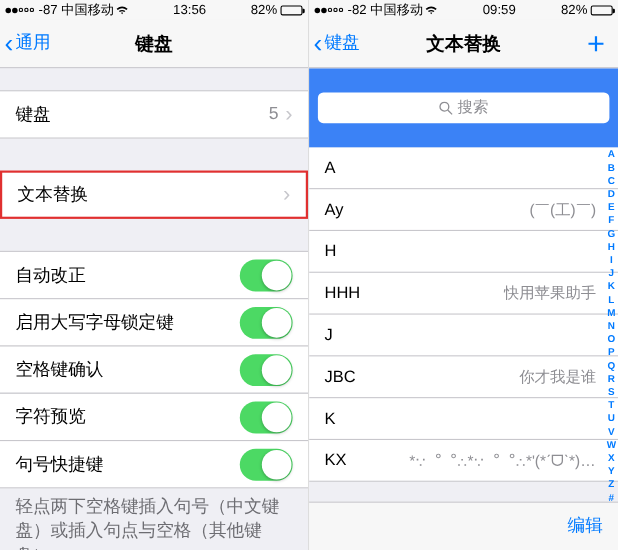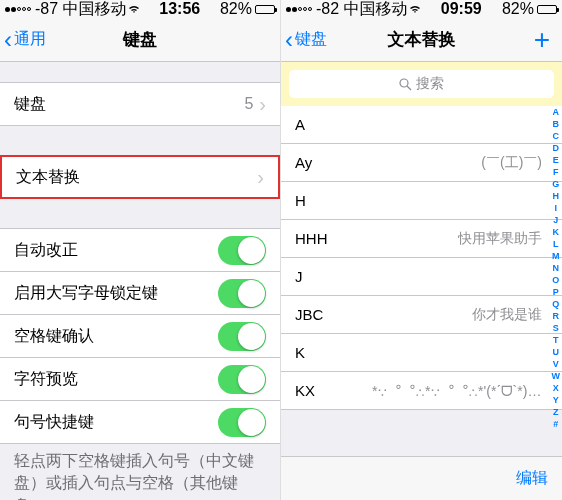--- a/index.html
+++ b/index.html
@@ -1,23 +1,23 @@
 <!DOCTYPE html>
 <html><head>
 <meta charset="utf-8">
 <style>
 * { margin: 0; padding: 0; box-sizing: border-box; }
 body { font-family: -apple-system, "Helvetica Neue", sans-serif; background: #fff; width: 562px; height: 500px; overflow: hidden; display: flex; }
 .pane { width: 281px; height: 500px; background: #efeff4; position: relative; }
 .pane-left { border-right: 1px solid #ddd; }
-.status { height: 18px; display: flex; align-items: center; justify-content: space-between; padding: 0 5px; font-size: 16px; color: #000; background: #f7f7f7; }
+.status { height: 18px; display: flex; align-items: center; justify-content: space-between; padding: 0 5px; font-size: 12px; color: #000; background: #f7f7f7; }
 .status .sig { display: flex; align-items: center; gap: 1px; }
 .status .dot { width: 5px; height: 5px; border-radius: 50%; background: #000; display: inline-block; }
 .status .dot.o { background: transparent; border: 1px solid #000; width: 4px; height: 4px; }
-.status .mid { font-weight: 700; }
+.status .mid { font-weight: 400; }
 .status .right { display: flex; align-items: center; gap: 3px; }
 .battery { width: 20px; height: 9px; border: 1px solid #000; border-radius: 2px; position: relative; }
 .battery::after { content: ''; position: absolute; right: -3px; top: 2px; width: 2px; height: 4px; background: #000; border-radius: 0 1px 1px 0; }
 .battery .fill { background: #000; height: 100%; width: 82%; }
 .nav { height: 44px; background: #f7f7f7; border-bottom: 1px solid #c8c7cc; display: flex; align-items: center; position: relative; }
 .nav .back { color: #007aff; font-size: 16px; display: flex; align-items: center; padding-left: 4px; cursor: pointer; }
 .nav .chev { font-size: 24px; font-weight: 300; margin-right: 2px; }
 .nav .title { position: absolute; left: 50%; transform: translateX(-50%); font-size: 17px; font-weight: 600; color: #000; }
 .nav .add { position: absolute; right: 12px; color: #007aff; font-size: 28px; font-weight: 300; cursor: pointer; }
 .spacer { height: 20px; }
@@ -27,21 +27,21 @@
 .row .chevr { color: #c7c7cc; font-size: 20px; }
 .row.highlight { border: 2px solid #e03030; position: relative; z-index: 2; }
 .group { margin-top: 0; }
 .group .row:first-child { border-top: 1px solid #c8c7cc; }
 .toggle { width: 48px; height: 29px; border-radius: 15px; position: relative; cursor: pointer; }
 .toggle.on { background: #4cd964; }
 .toggle .knob { width: 27px; height: 27px; background: #fff; border-radius: 50%; position: absolute; top: 1px; box-shadow: 0 1px 3px rgba(0,0,0,.3); }
 .toggle.on .knob { right: 1px; }
 .footer-note { font-size: 16px; color: #6d6d72; padding: 7px 14px 14px; line-height: 1.4; }
 
-.searchwrap { background: #fef9c3; padding: 8px 8px; }
+.searchwrap { background: #3b82f6; padding: 22px 8px; }
 .search { background: #fff; border-radius: 5px; height: 28px; display: flex; align-items: center; justify-content: center; color: #8e8e93; font-size: 14px; gap: 4px; }
 .rlist { background: #fff; position: relative; }
 .rrow { border-bottom: 1px solid #c8c7cc; padding: 0 20px 0 14px; height: 38px; display: flex; align-items: center; justify-content: space-between; font-size: 15px; }
 .rrow .k { color: #000; }
 .rrow .v { color: #8e8e93; font-size: 14px; max-width: 170px; white-space: nowrap; overflow: hidden; text-overflow: ellipsis; }
 .index { position: absolute; right: 2px; top: 0; font-size: 9px; color: #007aff; display: flex; flex-direction: column; line-height: 12px; font-weight: 600; text-align: center; }
 .toolbar { position: absolute; bottom: 0; left: 0; right: 0; height: 44px; background: #f7f7f7; border-top: 1px solid #c8c7cc; display: flex; align-items: center; justify-content: flex-end; padding: 0 14px; }
 .toolbar .edit { color: #007aff; font-size: 16px; }
 .rscroll { height: 360px; overflow: hidden; position: relative; }
 svg.wifi { width: 12px; height: 10px; }

